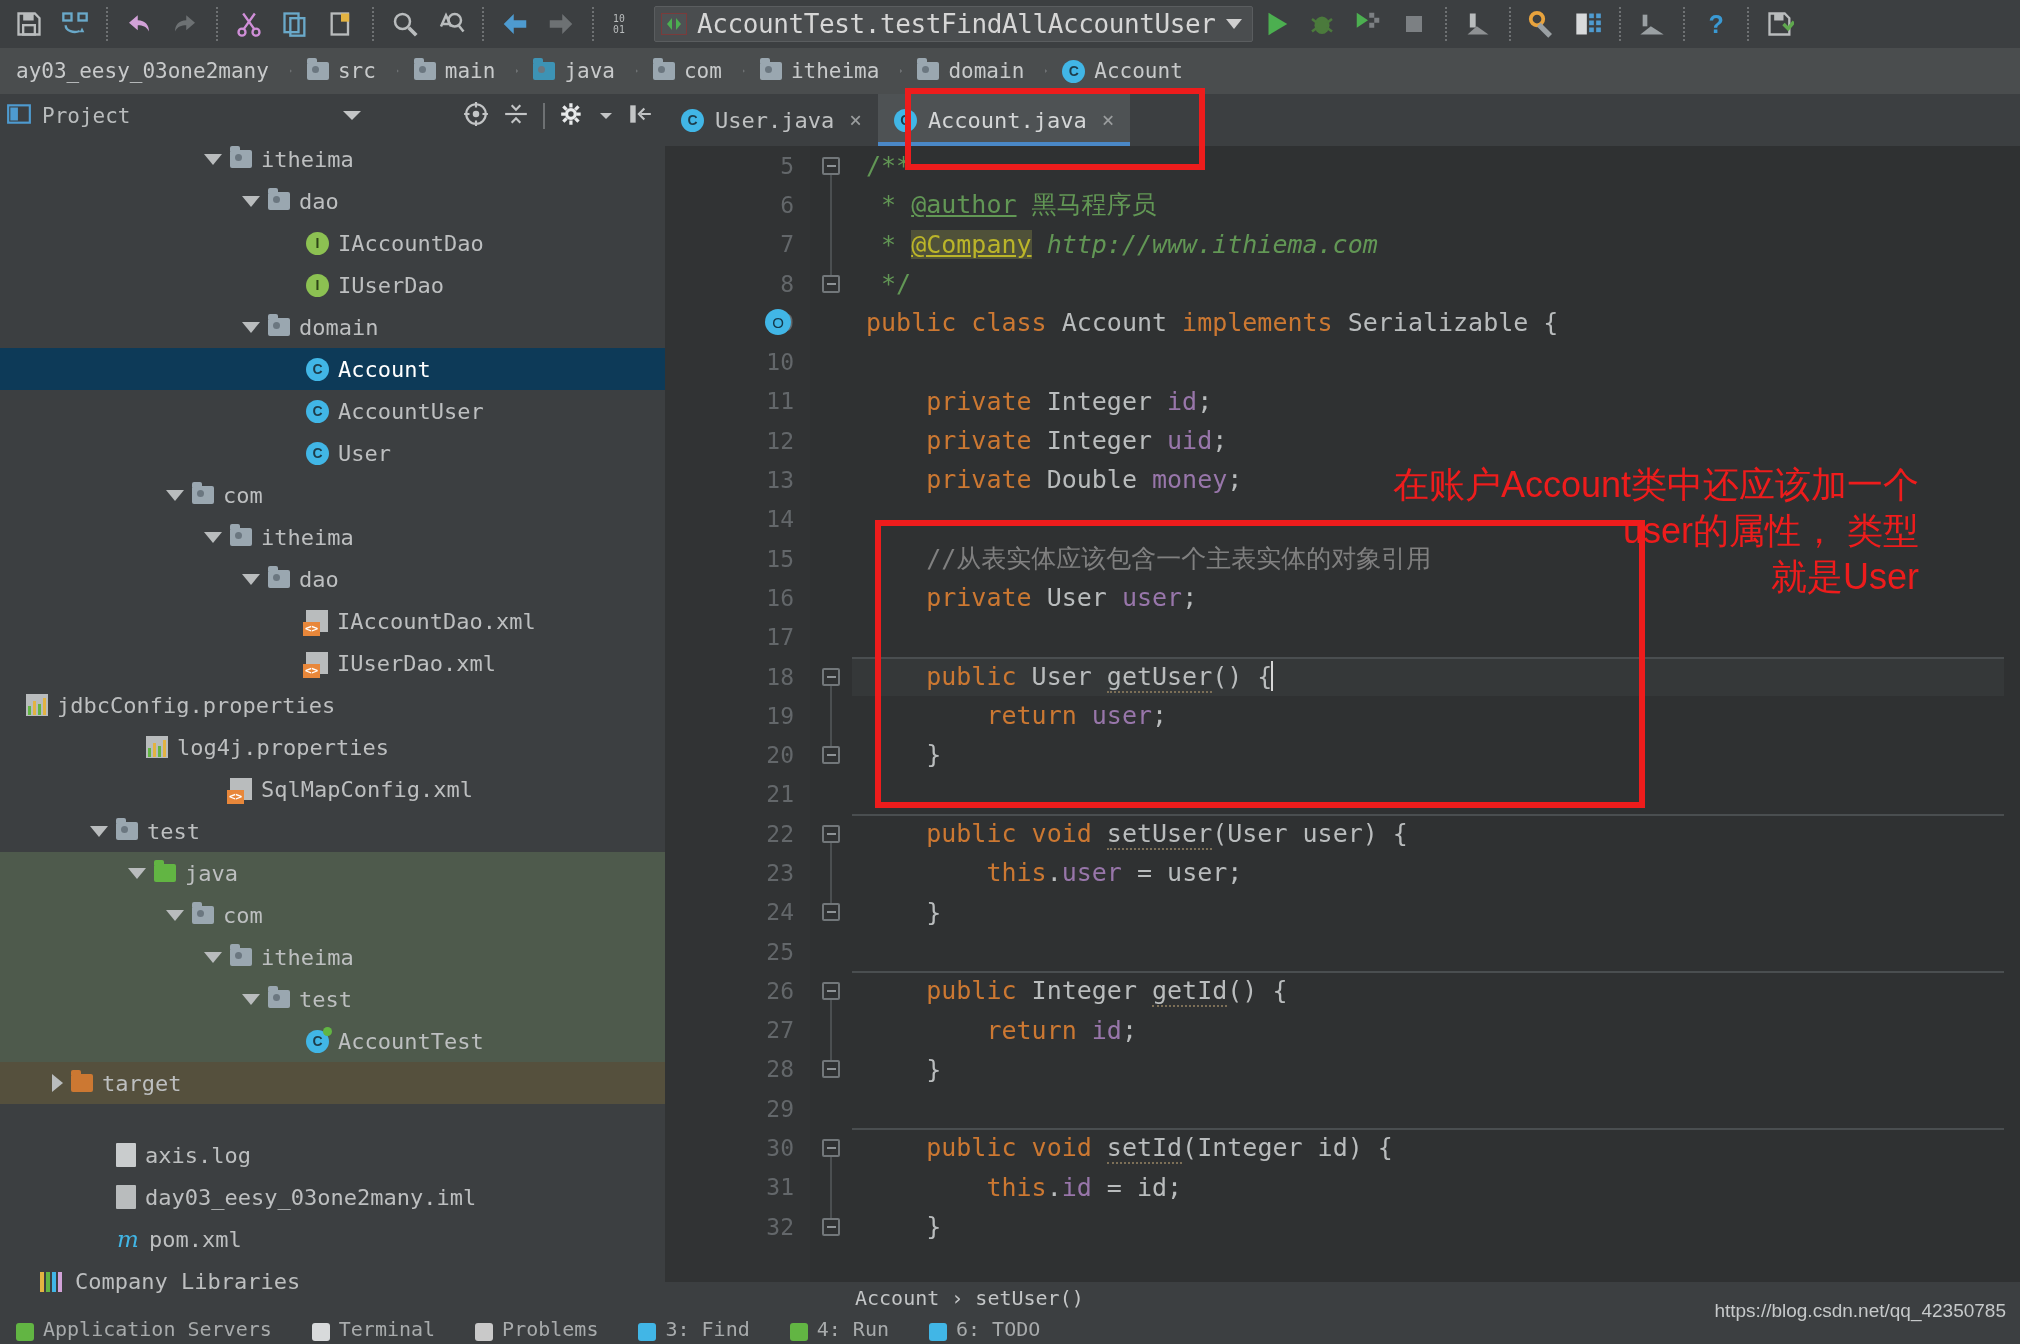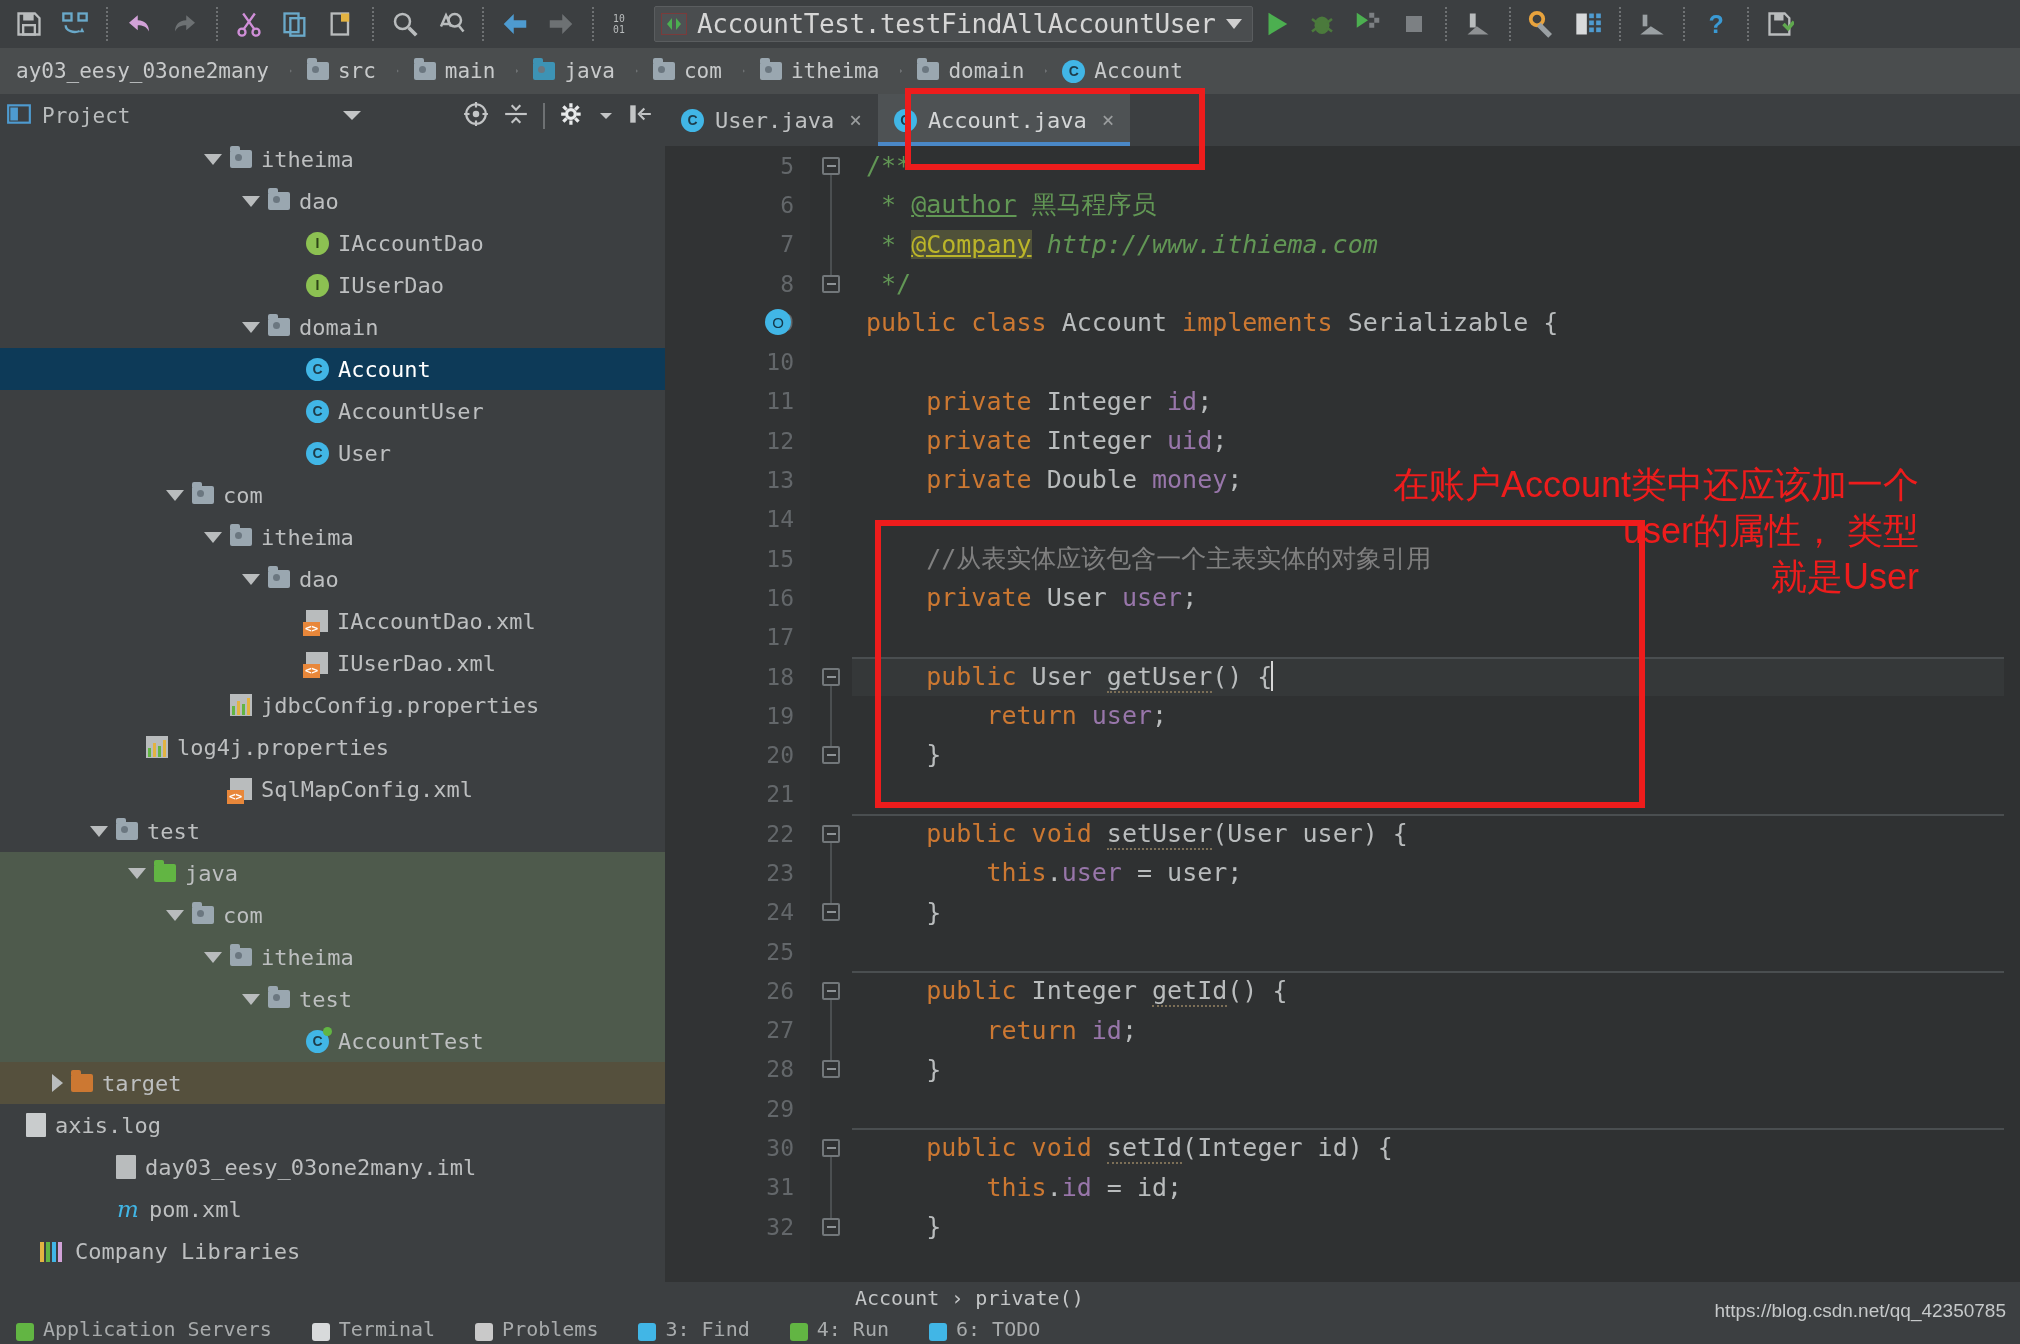--- a/index.html
+++ b/index.html
@@ -587,21 +587,21 @@
       <div class="trow" style="padding-left: 280px;">
         <span class="tarrow blank"></span>
         <span class="ic-xml" style="flex: 0 0 auto;"></span>
         <span class="tlabel">IAccountDao.xml</span>
       </div>
       <div class="trow" style="padding-left: 280px;">
         <span class="tarrow blank"></span>
         <span class="ic-xml" style="flex: 0 0 auto;"></span>
         <span class="tlabel">IUserDao.xml</span>
       </div>
-      <div class="trow" style="padding-left: 204px; align-items: center;">
+      <div class="trow" style=" align-items: center;">
         <span class="tarrow blank"></span>
         <span class="ic-prop" style="flex: 0 0 auto;">
           <span class="bars">
             <i style="height: 9px; background: rgb(98, 181, 67);"></i>
             <i style="height: 14px; background: rgb(227, 179, 65);"></i>
             <i style="height: 11px; background: rgb(98, 181, 67);"></i>
             <i style="height: 17px; background: rgb(227, 179, 65);"></i>
           </span>
         </span>
         <span class="tlabel">jdbcConfig.properties</span>
@@ -659,21 +659,21 @@
       <div class="trow testroot" style="padding-left: 280px;">
         <span class="tarrow blank"></span>
         <span class="ic-class" style="flex: 0 0 auto; position: relative;">C<span style="position: absolute; right: -3px; top: -3px; width: 9px; height: 9px; background: rgb(98, 181, 67); border-radius: 50%;"></span></span>
         <span class="tlabel">AccountTest</span>
       </div>
       <div class="trow targetrow" style="padding-left: 52px;">
         <span class="tarrow right"></span>
         <span class="ic-folder orange" style="flex: 0 0 auto;"></span>
         <span class="tlabel">target</span>
       </div>
-      <div class="trow" style="">
+      <div class="trow" style="padding-left: 90px; margin-top: 30px;">
         <span class="tarrow blank"></span>
         <span class="ic-log" style="flex: 0 0 auto;"></span>
         <span class="tlabel">axis.log</span>
       </div>
       <div class="trow" style="padding-left: 90px;">
         <span class="tarrow blank"></span>
         <span class="ic-iml" style="flex: 0 0 auto;"></span>
         <span class="tlabel">day03_eesy_03one2many.iml</span>
       </div>
       <div class="trow" style="padding-left: 90px;">
@@ -869,21 +869,21 @@
         </div>
       </div>
     <div class="code" id="codearea"><div class="cl"><span class="jdoc">/**</span></div><div class="cl"><span class="jdoc"> * </span><span class="jtag2">@author</span><span class="jdoc"> 黑马程序员</span></div><div class="cl"><span class="jdoc"> * </span><span class="jtag">@Company</span><span class="jdoc"> </span><span class="jlink">http://www.ithiema.com</span></div><div class="cl"><span class="jdoc"> */</span></div><div class="cl"><span class="kw">public </span><span class="kw">class </span><span class="typ">Account </span><span class="kw">implements </span><span class="typ">Serializable </span><span class="cn">{</span></div><div class="cl"></div><div class="cl"><span class="cn">    </span><span class="kw">private </span><span class="typ">Integer </span><span class="fld">id</span><span class="cn">;</span></div><div class="cl"><span class="cn">    </span><span class="kw">private </span><span class="typ">Integer </span><span class="fld">uid</span><span class="cn">;</span></div><div class="cl"><span class="cn">    </span><span class="kw">private </span><span class="typ">Double </span><span class="fld">money</span><span class="cn">;</span></div><div class="cl"></div><div class="cl"><span class="cn">    </span><span class="cmt">//从表实体应该包含一个主表实体的对象引用</span></div><div class="cl"><span class="cn">    </span><span class="kw">private </span><span class="typ">User </span><span class="fld">user</span><span class="cn">;</span></div><div class="cl"></div><div class="cl curline"><span class="sep-line"></span><span class="cn">    </span><span class="kw">public </span><span class="typ">User </span><span class="mth">getUser</span><span class="cn">() {</span><span class="caret"></span></div><div class="cl"><span class="cn">        </span><span class="kw">return </span><span class="fld">user</span><span class="cn">;</span></div><div class="cl"><span class="cn">    }</span></div><div class="cl"></div><div class="cl"><span class="sep-line"></span><span class="cn">    </span><span class="kw">public </span><span class="kw">void </span><span class="mth">setUser</span><span class="cn">(</span><span class="typ">User </span><span class="typ">user</span><span class="cn">) {</span></div><div class="cl"><span class="cn">        </span><span class="kw">this</span><span class="cn">.</span><span class="fld">user</span><span class="cn"> = user;</span></div><div class="cl"><span class="cn">    }</span></div><div class="cl"></div><div class="cl"><span class="sep-line"></span><span class="cn">    </span><span class="kw">public </span><span class="typ">Integer </span><span class="mth">getId</span><span class="cn">() {</span></div><div class="cl"><span class="cn">        </span><span class="kw">return </span><span class="fld">id</span><span class="cn">;</span></div><div class="cl"><span class="cn">    }</span></div><div class="cl"></div><div class="cl"><span class="sep-line"></span><span class="cn">    </span><span class="kw">public </span><span class="kw">void </span><span class="mth">setId</span><span class="cn">(</span><span class="typ">Integer </span><span class="typ">id</span><span class="cn">) {</span></div><div class="cl"><span class="cn">        </span><span class="kw">this</span><span class="cn">.</span><span class="fld">id</span><span class="cn"> = id;</span></div><div class="cl"><span class="cn">    }</span></div></div>
 
   </div>
   <div class="ed-vscroll"></div>
 
   <div class="ed-crumb" id="edcrumb">
       <span>Account</span>
       <span>›</span>
-      <span>private()</span>
+      <span>setUser()</span>
     </div>
 
   <div class="statusbar" id="statusbar">
       <div class="sb-item">
         <span style="width: 18px; height: 18px; display: inline-block; background: rgb(98, 181, 67); border-radius: 3px;"></span>
         <span>Application Servers</span>
       </div>
       <div class="sb-item">
         <span style="width: 18px; height: 18px; display: inline-block; background: rgb(216, 218, 219); border-radius: 3px;"></span>
         <span>Terminal</span>

